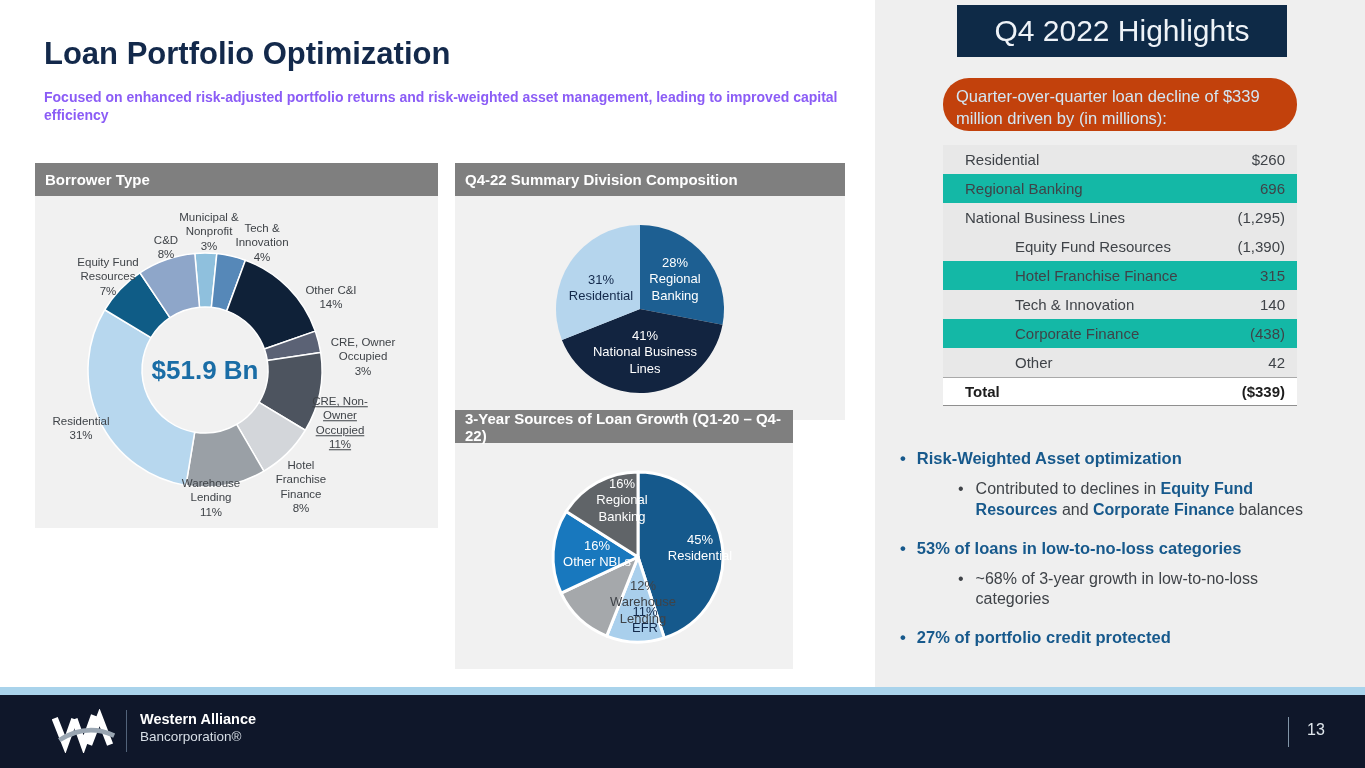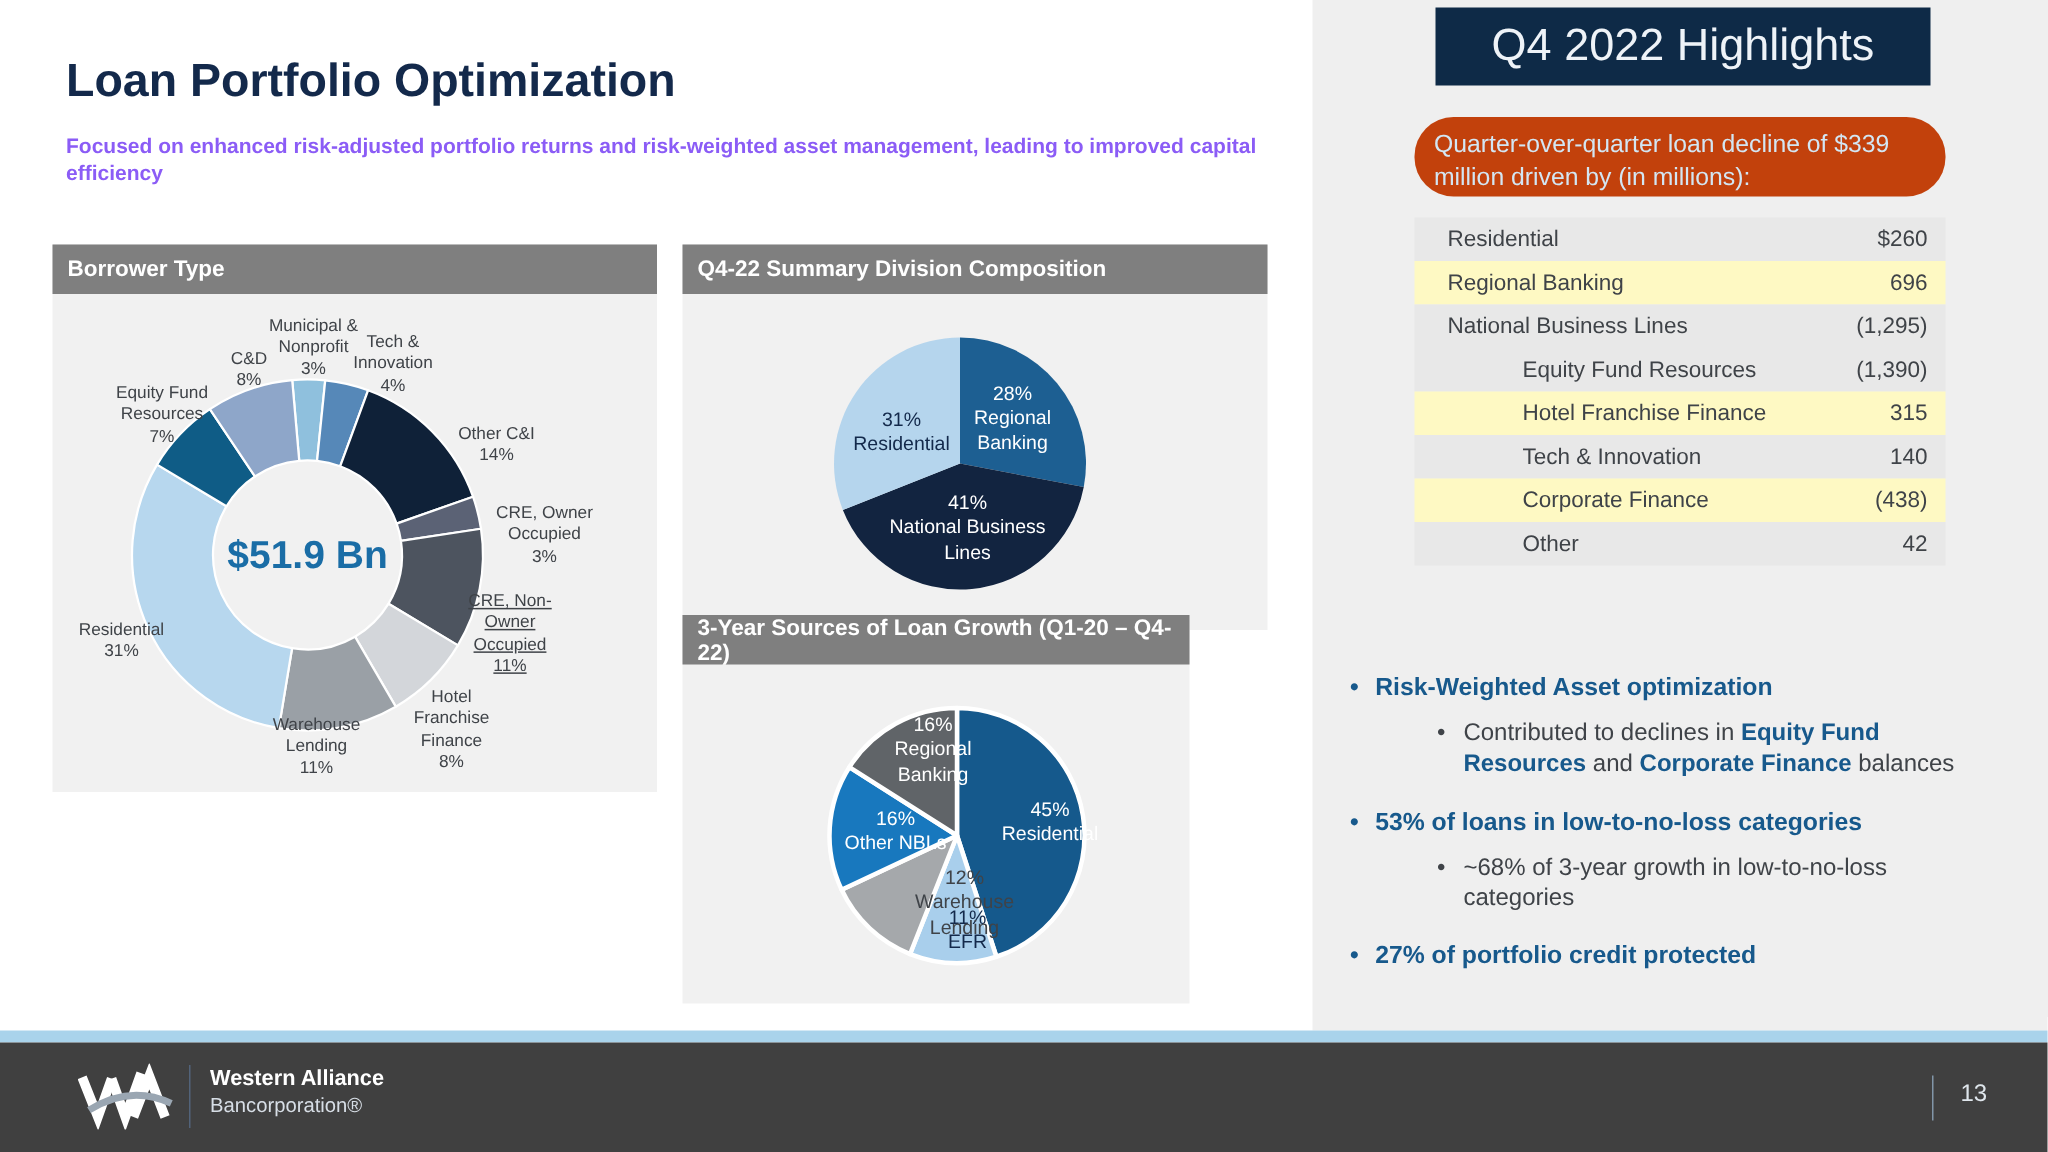--- a/index.html
+++ b/index.html
@@ -55,21 +55,21 @@
     background:#c2410c; color:#d3e6f3; font-size:16.5px; line-height:1.33;
     padding:8px 13px;
     border-radius:26px;
   }
   .hl-table { position:absolute; left:68px; top:145px; width:354px; }
   .hl-row {
     height:29px; display:flex; align-items:center;
     font-size:15px; color:#3f4348;
   }
   .hl-row.row-gray  { background:#e8e8e8; }
-  .hl-row.row-white { background:#fef9c3; }
+  .hl-row.row-white { background:#14b8a6; }
   .hl-row .cell-label { padding-left:22px; }
   .hl-row.indent .cell-label { padding-left:72px; }
   .hl-row .cell-value { margin-left:auto; padding-right:12px; }
   .hl-row.total-row {
     background:#ffffff; font-weight:bold; color:#1c1c1c;
     border-top:1px solid #a9a9a9; border-bottom:1px solid #8f8f8f;
   }
   .bullets { position:absolute; left:25px; top:449px; width:450px; }
   .bullet-main {
     display:flex; gap:11px; font-size:16.5px; font-weight:bold;
@@ -84,21 +84,21 @@
   .bullet-sub .b-strong { font-weight:bold; color:#17598c; }
   .bullet-group { margin-bottom:7px; }
 
   
   .footer-strip {
     position:absolute; left:0; top:687px; width:1365px; height:8px;
     background:#a9d3eb;
   }
   .footer-bar {
     position:absolute; left:0; top:695px; width:1365px; height:73px;
-    background:#404040;
+    background:#0f172a;
   }
   .footer-logo { position:absolute; left:52px; top:14px; }
   .brand-divider {
     position:absolute; left:126px; top:15px; width:1px; height:42px;
     background:#52637a;
   }
   .brand-text { position:absolute; left:140px; top:16px; color:#ffffff; }
   .brand-line1 { font-size:14.5px; font-weight:bold; }
   .brand-line2 { font-size:13.5px; color:#d7dee6; margin-top:2px; }
   .page-num-divider {
@@ -212,20 +212,24 @@
         <span class="cell-value">140</span>
       </div>
       <div class="hl-row row-white indent">
         <span class="cell-label">Corporate Finance</span>
         <span class="cell-value">(438)</span>
       </div>
       <div class="hl-row row-gray indent">
         <span class="cell-label">Other</span>
         <span class="cell-value">42</span>
       </div>
+      <div class="hl-row total-row">
+        <span class="cell-label">Total</span>
+        <span class="cell-value">($339)</span>
+      </div>
     </div>
   <div class="bullets" id="bullets">
       <div class="bullet-group">
         <div class="bullet-main">
           <span class="bullet-marker">•</span>
           <span>Risk-Weighted Asset optimization</span>
         </div>
         <div class="bullet-sub">
           <span class="bullet-marker">•</span>
           <span><span>Contributed to declines in </span><span class="b-strong">Equity Fund Resources</span><span> and </span><span class="b-strong">Corporate Finance</span><span> balances</span></span>

